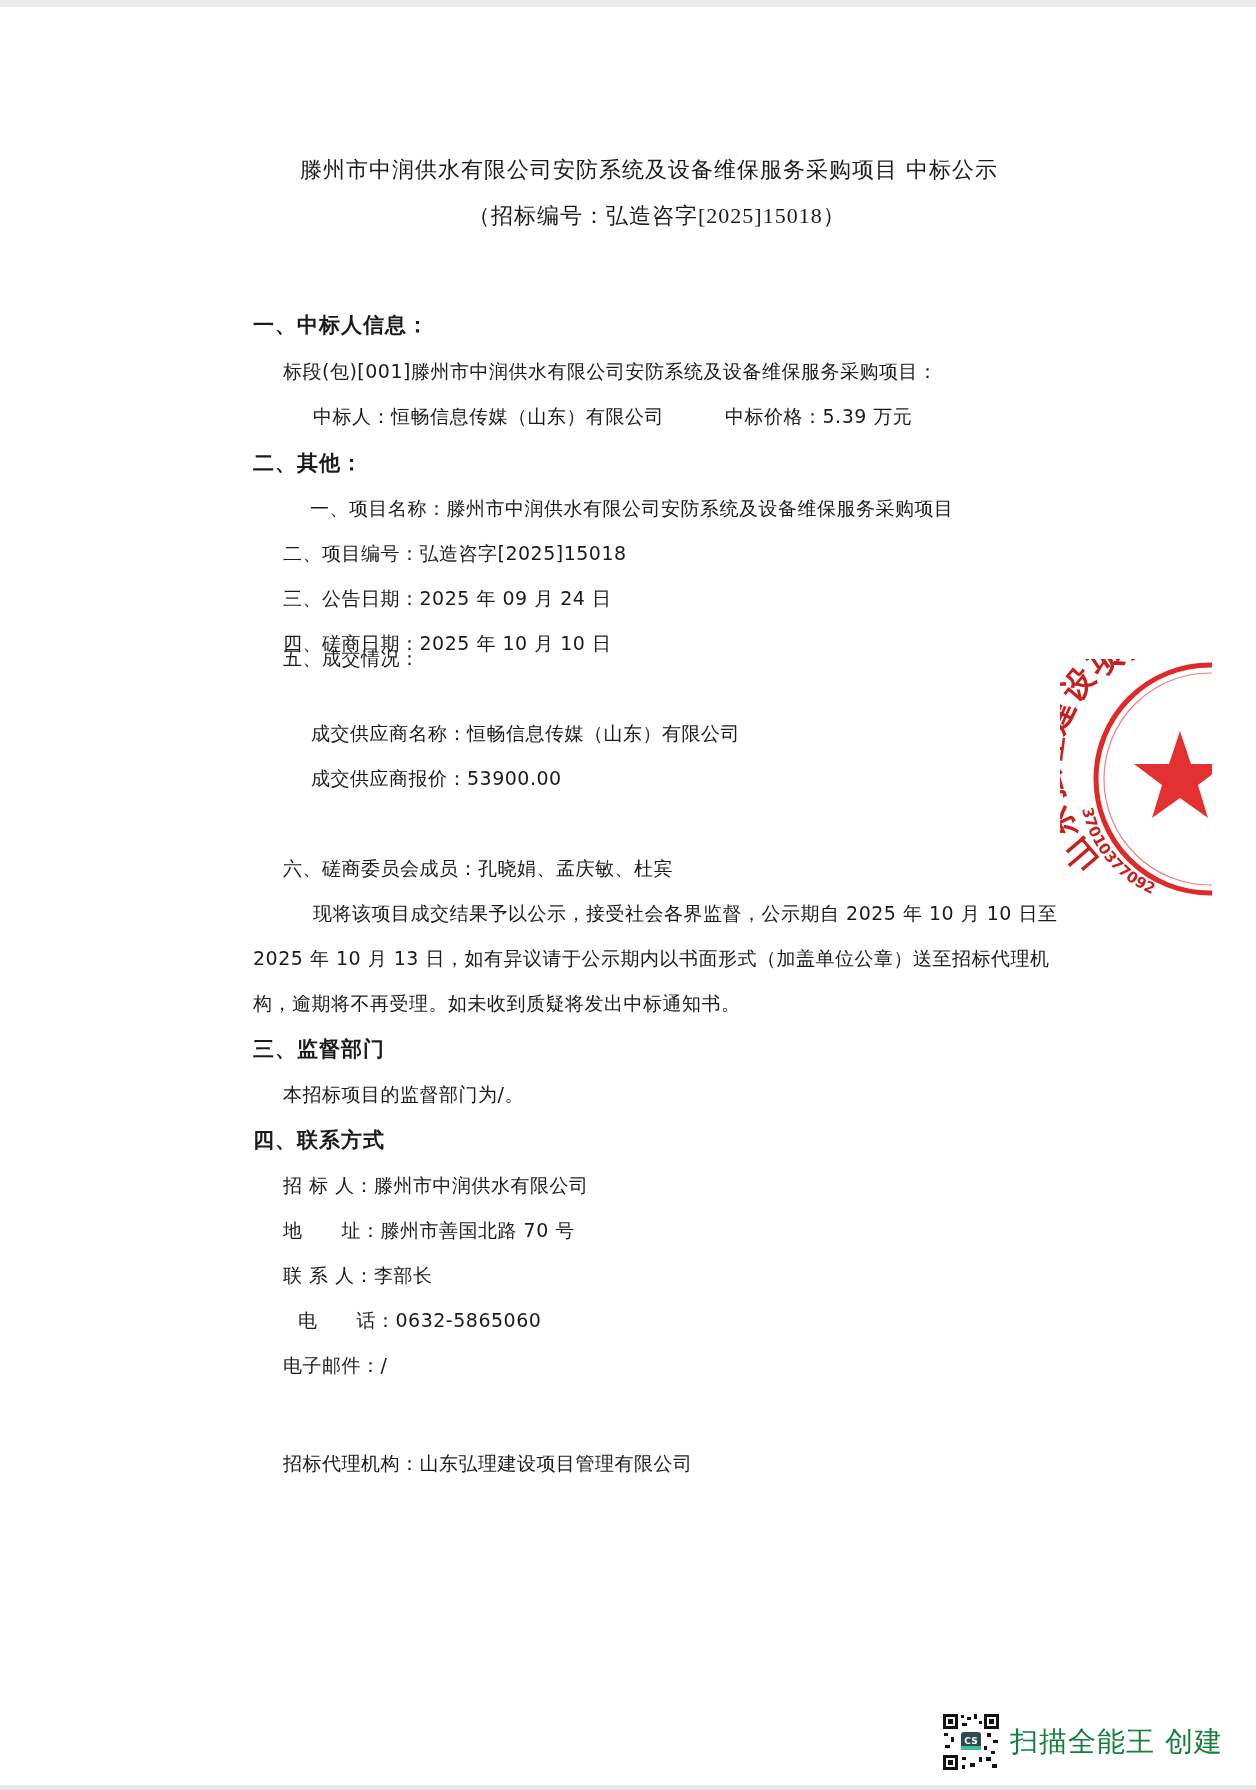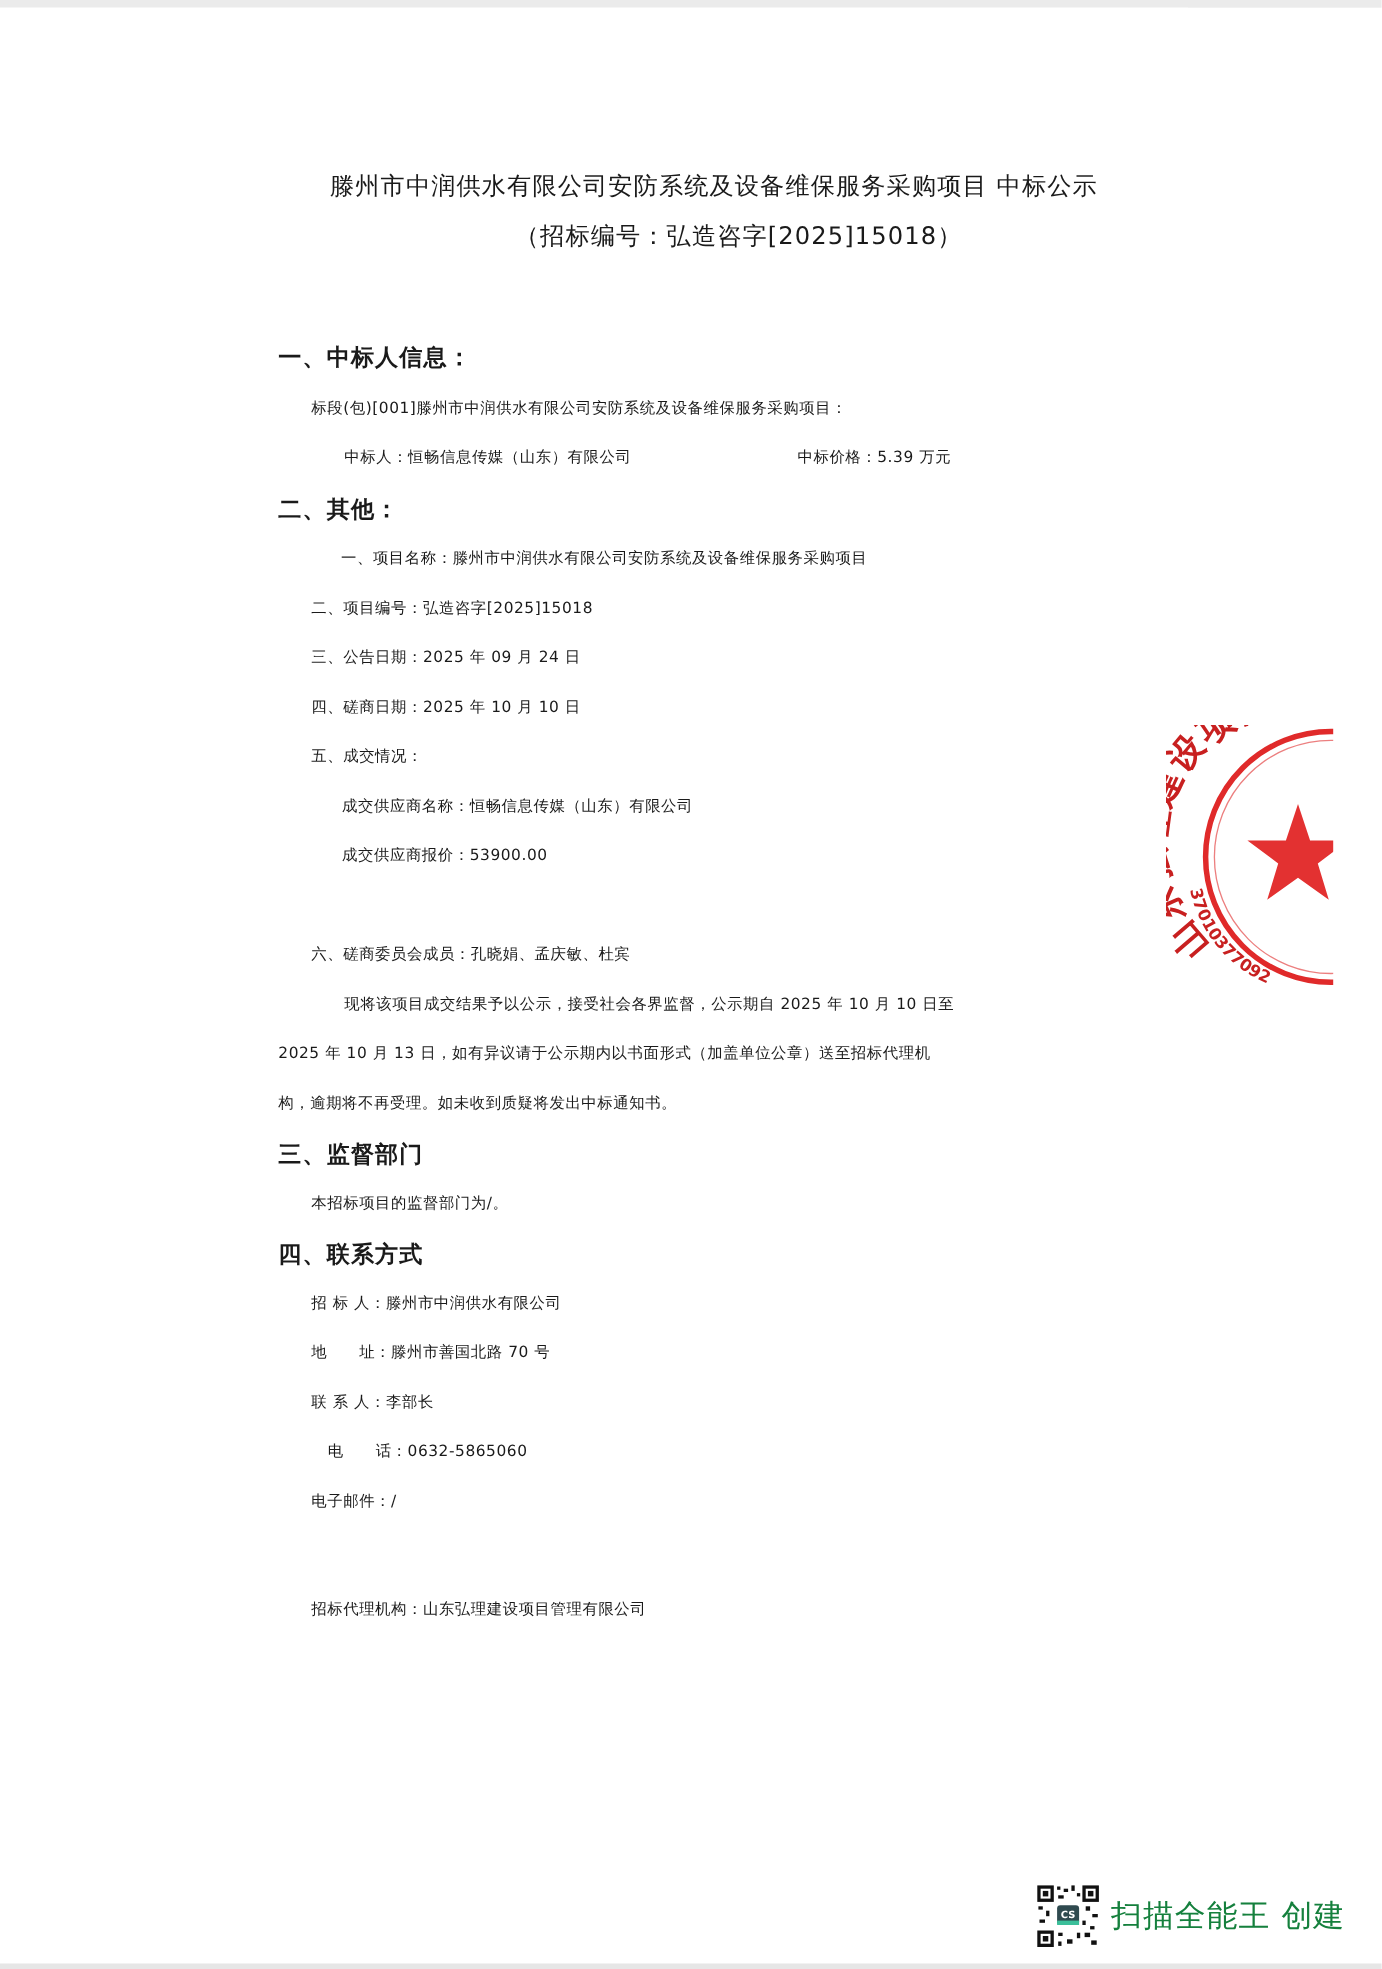--- a/index.html
+++ b/index.html
@@ -5,48 +5,48 @@
   html, body { margin:0; padding:0; }
   body {
     width:1256px; height:1790px; position:relative; overflow:hidden;
     background:#ffffff;
     font-family:"DejaVu Sans","Liberation Sans",sans-serif;
     color:#1a1a1a;
   }
   .topbar { position:absolute; left:0; top:0; width:1256px; height:7px; background:#ebebeb; }
   .bottombar { position:absolute; left:0; top:1785px; width:1256px; height:5px; background:#e6e6e6; }
   .page { position:absolute; left:0; top:7px; width:1080px; height:1778px; background:#fff; }
-  .t { position:absolute; white-space:nowrap; font-size:14px; line-height:24px; letter-spacing:0.5px; }
+  .t { position:absolute; white-space:nowrap; font-size:19px; line-height:24px; letter-spacing:0.5px; }
   .title { font-size:22px; line-height:28px; letter-spacing:1px; }
   .h { font-size:21px; font-weight:bold; letter-spacing:1px; }
   .seal { position:absolute; left:1060px; top:652px; width:152px; height:238px; overflow:hidden; }
   .wm { position:absolute; left:942px; top:1706px; }
   .wm-text { position:absolute; left:1010px; top:1718px; font-size:28px; line-height:34px; color:#15803d; white-space:nowrap; letter-spacing:1px; }
 </style>
 </head>
 <body>
 
 <div class="topbar"></div>
 
 <div class="page">
 
   <div class="t title" style="left:300px;top:149px;">滕州市中润供水有限公司安防系统及设备维保服务采购项目 中标公示</div>
-  <div class="t title" style="left:468px;top:195px;">（招标编号：弘造咨字[2025]15018）</div>
+  <div class="t title" style="left:468px;top:195px;font-family:Liberation Serif, serif;">（招标编号：弘造咨字[2025]15018）</div>
 
   <div class="t h" style="left:253px;top:306px;">一、中标人信息：</div>
   <div class="t" style="left:283px;top:352px;">标段(包)[001]滕州市中润供水有限公司安防系统及设备维保服务采购项目：</div>
   <div class="t" style="left:313px;top:397px;">中标人：恒畅信息传媒（山东）有限公司</div>
   <div class="t" style="left:725px;top:397px;">中标价格：5.39 万元</div>
 
   <div class="t h" style="left:253px;top:444px;">二、其他：</div>
   <div class="t" style="left:295px;top:489px;margin-left:15px;">一、项目名称：滕州市中润供水有限公司安防系统及设备维保服务采购项目</div>
   <div class="t" style="left:283px;top:534px;">二、项目编号：弘造咨字[2025]15018</div>
   <div class="t" style="left:283px;top:579px;">三、公告日期：2025 年 09 月 24 日</div>
   <div class="t" style="left:283px;top:624px;">四、磋商日期：2025 年 10 月 10 日</div>
-  <div class="t" style="left:283px;top:669px;">五、成交情况：</div>
+  <div class="t" style="left:283px;top:639px;">五、成交情况：</div>
 
   <div class="t" style="left:311px;top:714px;">成交供应商名称：恒畅信息传媒（山东）有限公司</div>
   <div class="t" style="left:311px;top:759px;">成交供应商报价：53900.00</div>
   <div class="t" style="left:283px;top:849px;">六、磋商委员会成员：孔晓娟、孟庆敏、杜宾</div>
 
   <div class="t" style="left:313px;top:894px;">现将该项目成交结果予以公示，接受社会各界监督，公示期自 2025 年 10 月 10 日至</div>
   <div class="t" style="left:253px;top:939px;">2025 年 10 月 13 日，如有异议请于公示期内以书面形式（加盖单位公章）送至招标代理机</div>
   <div class="t" style="left:253px;top:984px;">构，逾期将不再受理。如未收到质疑将发出中标通知书。</div>
 
   <div class="t h" style="left:253px;top:1030px;">三、监督部门</div>

